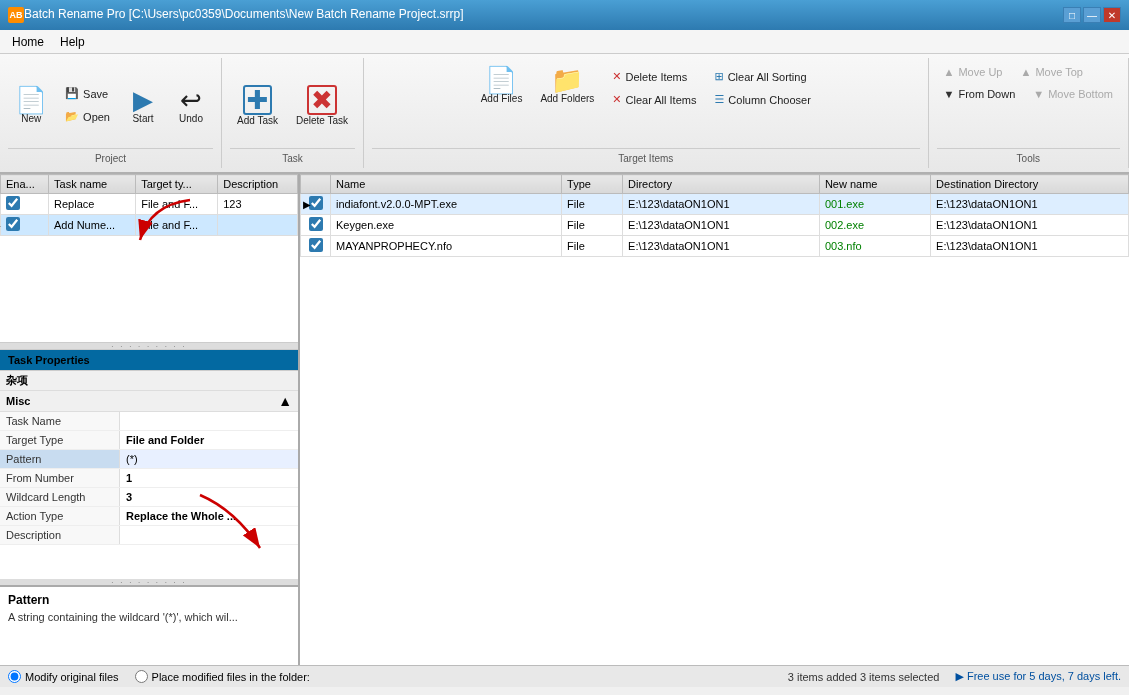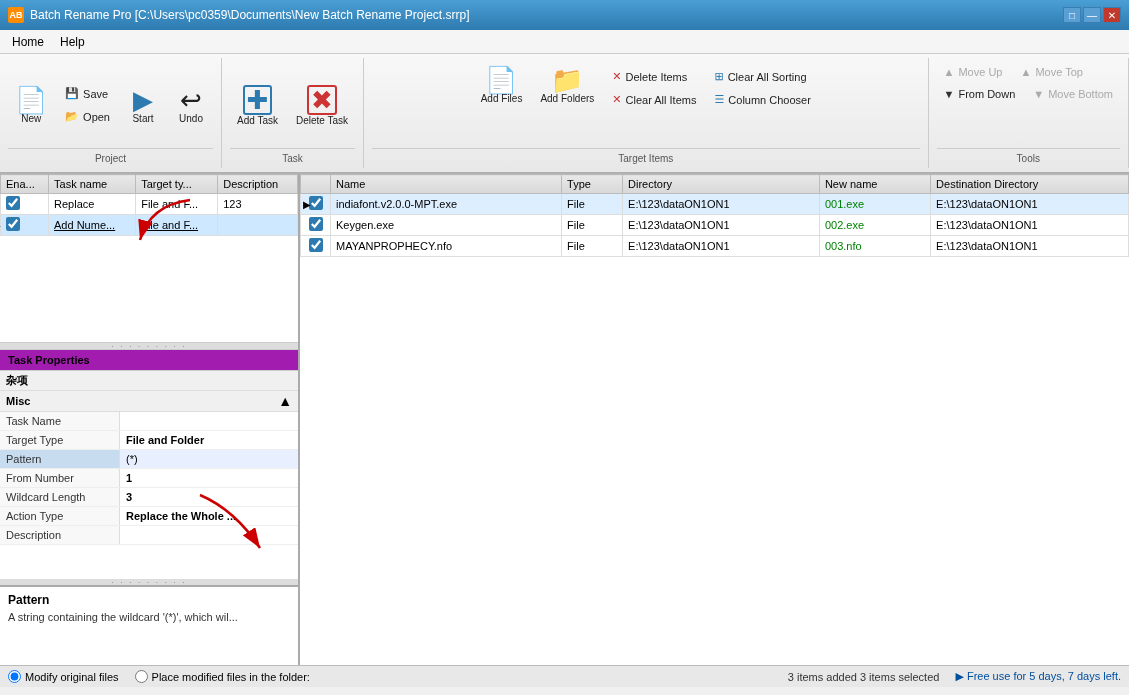--- a/index.html
+++ b/index.html
@@ -8,21 +8,21 @@
     
     .title-bar {
       background: linear-gradient(to bottom, #4a9fd4, #2d7ab0);
       height: 30px;
       display: flex;
       align-items: center;
       justify-content: space-between;
       padding: 0 8px;
       color: white;
     }
-    .title-bar-left { display: flex; align-items: center; gap: 6px; }
+    .title-bar-left { display: flex; }
     .title-bar-logo { width: 16px; height: 16px; background: #ff8c00; border-radius: 2px; font-size: 9px; display: flex; align-items: center; justify-content: center; color: white; font-weight: bold; }
     .title-bar-text { font-size: 12px; color: white; }
     .title-bar-controls { display: flex; gap: 2px; }
     .title-btn { width: 18px; height: 16px; background: #5a9fd4; border: 1px solid #3a7fb4; display: flex; align-items: center; justify-content: center; font-size: 10px; cursor: pointer; color: white; }
     .title-btn.close { background: #c0392b; }
 
     
     .menu-bar {
       background: #f5f5f5;
       border-bottom: 1px solid #ccc;
@@ -120,32 +120,32 @@
       font-weight: normal;
       text-align: left;
       white-space: nowrap;
     }
     td {
       border: 1px solid #ddd;
       padding: 2px 5px;
       font-size: 11px;
       white-space: nowrap;
     }
-    tr.selected { background: #cde8ff; text-decoration: underline; }
+    tr.selected { background: #cde8ff; }
     .checkbox { width: 14px; height: 14px; accent-color: #2d7ab0; }
 
     
     .task-props {
       height: 230px;
       background: white;
       border-top: 1px solid #ccc;
       overflow: auto;
     }
     .task-props-header {
-      background: #a21caf;
+      background: #0369a1;
       padding: 4px 8px;
       font-weight: bold;
       font-size: 11px;
       border-bottom: 1px solid #ccc;
     }
     .props-section-header {
       background: #f0f0f0;
       padding: 2px 6px;
       font-size: 11px;
       font-weight: bold;

